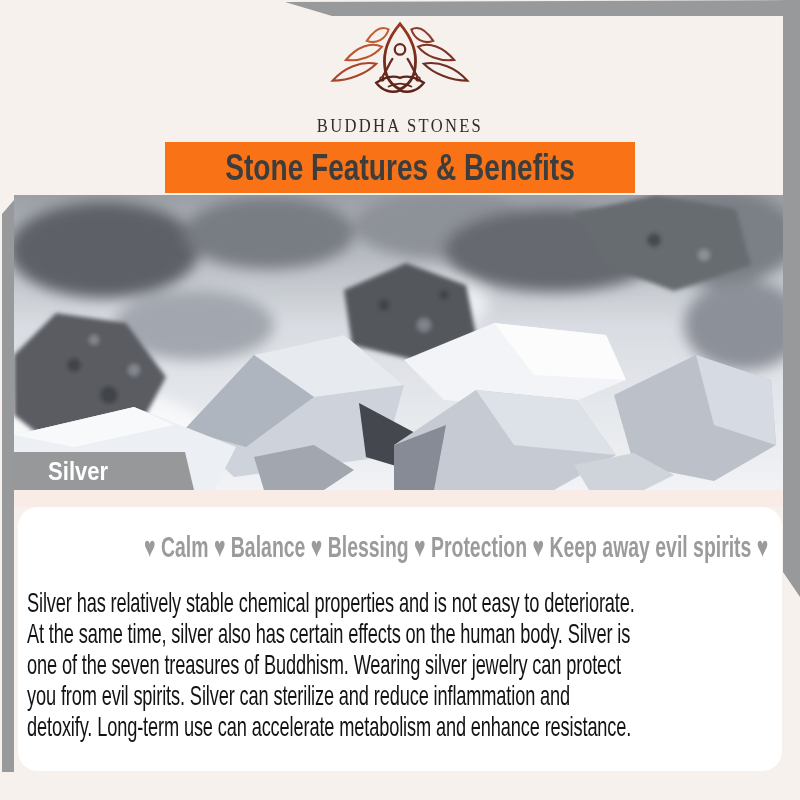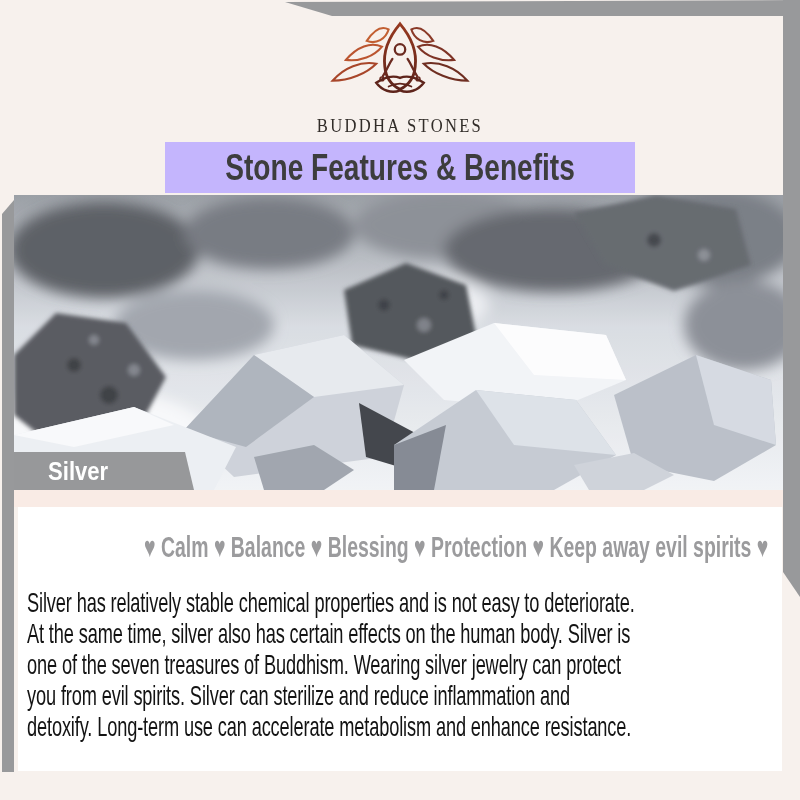--- a/index.html
+++ b/index.html
@@ -15,33 +15,33 @@
     clip-path:polygon(0 0,100% 0,100% 100%,0 572px);}
   .ribbon-left{left:2px;top:200px;width:12px;height:572px;
     clip-path:polygon(100% 0,100% 100%,0 100%,0 14px);}
   
   .logo-wrap{position:absolute;left:0;top:20px;width:800px;display:flex;justify-content:center;}
   .brand{position:absolute;left:0;top:116px;width:800px;text-align:center;
     font-family:"Liberation Serif",serif;font-size:18px;letter-spacing:2.5px;
     color:#312c28;transform:scaleX(0.92);transform-origin:center top;white-space:nowrap;}
   
   .title-bar{position:absolute;left:165px;top:142px;width:470px;height:51px;
-    background:#c4b5fd;display:flex;align-items:center;justify-content:center;}
+    background:#f97316;display:flex;align-items:center;justify-content:center;}
   .title-text{font-size:36px;font-weight:bold;color:#3d3d3d;white-space:nowrap;
     transform:scaleX(0.78);transform-origin:center center;letter-spacing:0px;}
   
   .photo{position:absolute;left:14px;top:195px;width:769px;height:295px;overflow:hidden;}
   .photo svg{display:block;}
   .banner{position:absolute;left:0;bottom:0;width:180px;height:38px;background:#97989a;
     clip-path:polygon(0 0,171px 0,100% 100%,0 100%);display:flex;align-items:center;text-align:right;}
   .banner-text{font-size:26px;font-weight:bold;color:#ffffff;white-space:nowrap;
     margin-left:34px;transform:scaleX(0.85);transform-origin:left center;}
   
   .pink-strip{position:absolute;left:14px;top:490px;width:769px;height:17px;background:#f9ebe5;}
-  .card{position:absolute;left:18px;top:507px;width:764px;height:264px;background:#ffffff;}
+  .card{position:absolute;left:18px;top:507px;width:764px;height:264px;background:#ffffff;border-radius:20px;}
   .hearts{margin-top:24px;width:100%;text-align:center;font-size:29px;font-weight:bold;
     color:#9b9b9d;white-space:nowrap;transform:scaleX(0.67);transform-origin:center top;}
   .desc{position:absolute;left:9px;top:80px;width:1150px;font-size:28px;line-height:31px;
     color:#131313;white-space:pre-line;transform:scaleX(0.65);transform-origin:left top;
     letter-spacing:-0.2px;}
 </style>
 </head>
 <body>
 
 <div class="canvas">

